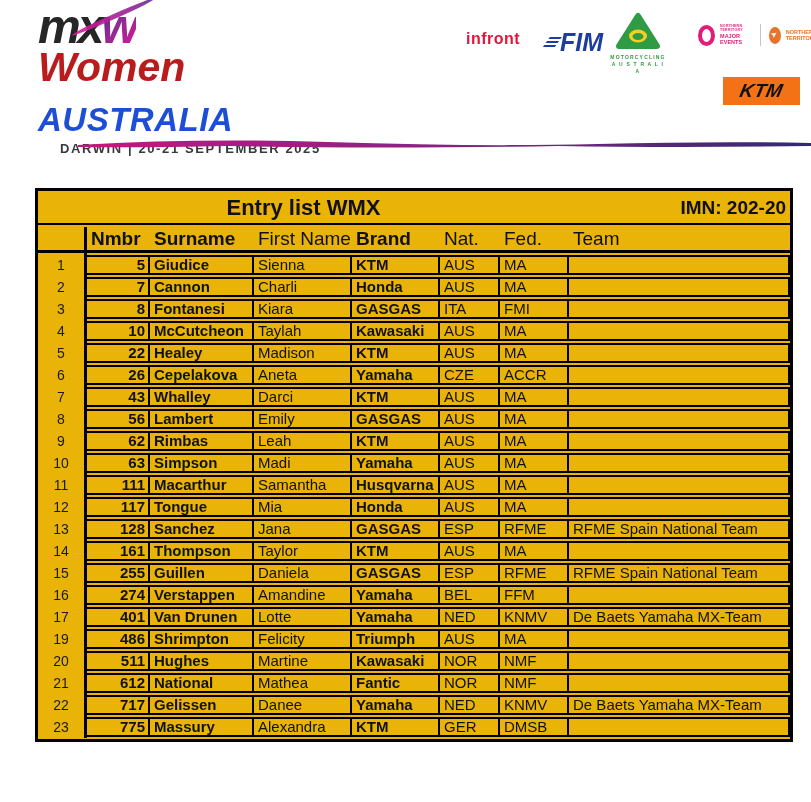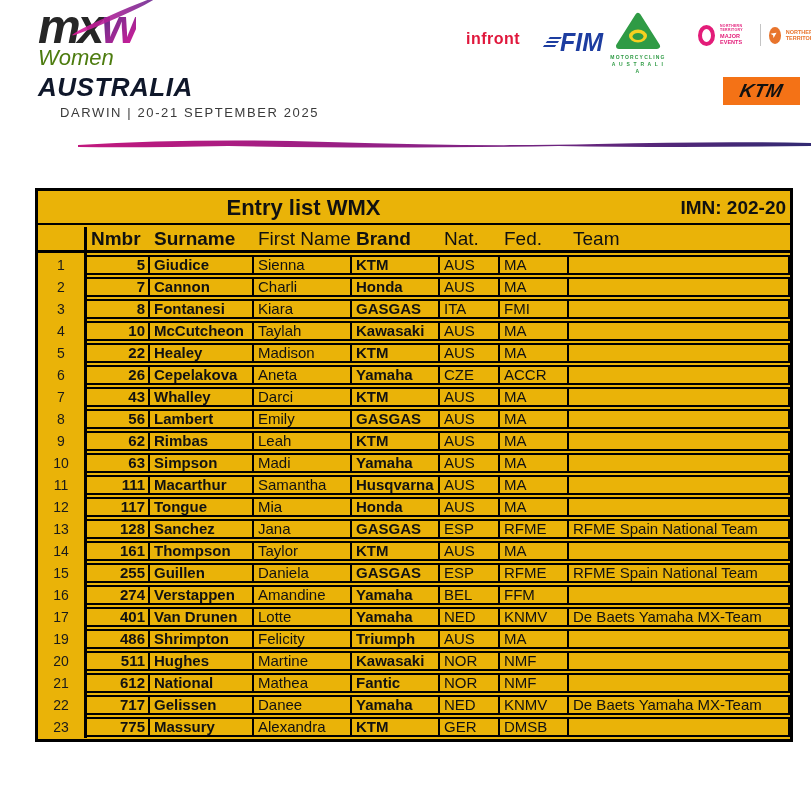--- a/index.html
+++ b/index.html
@@ -13,25 +13,25 @@
   .mxw { position:relative; font-style:italic; font-weight:900; font-size:48px;
          line-height:0.88; letter-spacing:-3px; color:#262626; }
   .mxw .l-m, .mxw .l-x { color:#262626; }
   .mxw .l-w {
     background:linear-gradient(135deg,#3f2a7a 0%,#8a2c91 45%,#e3169b 100%);
     -webkit-background-clip:text; background-clip:text; color:transparent;
   }
   .mxw-swoosh { position:absolute; left:30px; top:8px; width:92px; height:5px;
     background:linear-gradient(90deg,#e3169b,#6a2c91); border-radius:50%;
     transform:rotate(-24deg); opacity:.9; }
-  .women { font-style:italic; font-weight:400; font-size:22px; line-height:1;
-           color:#4d7c0f; letter-spacing:0; margin-top:-1px; }
-  .country { font-style:italic; font-weight:900; font-size:26px; line-height:1.05;
-             color:#0f172a; margin-top:5px; letter-spacing:0.5px; }
-  .dateline { font-weight:400; font-size:13px; color:#3a3a3a;
+  .women { font-style:italic; font-weight:700; font-size:41px; line-height:1;
+           color:#b91c1c; letter-spacing:0; margin-top:-1px; }
+  .country { font-style:italic; font-weight:900; font-size:33px; line-height:1.05;
+             color:#1d4ed8; margin-top:15px; letter-spacing:0.5px; }
+  .dateline { font-weight:700; font-size:13px; color:#3a3a3a;
               letter-spacing:1.6px; margin-top:3px;padding-left:22px; }
 
   .sponsor { position:absolute; }
   .infront { left:466px; top:30px; color:#e0173c; font-weight:700;
              font-size:16px; letter-spacing:0.5px; }
   .fim { left:546px; top:28px; color:#1d3da0; font-style:italic; font-weight:900;
          font-size:25px; display:flex; align-items:center; }
   .fim-lines { display:inline-block; width:12px; height:11px; margin-right:2px;
     background:repeating-linear-gradient(180deg,#1d3da0 0 2px,transparent 2px 4px);
     transform:skewX(-35deg); }

